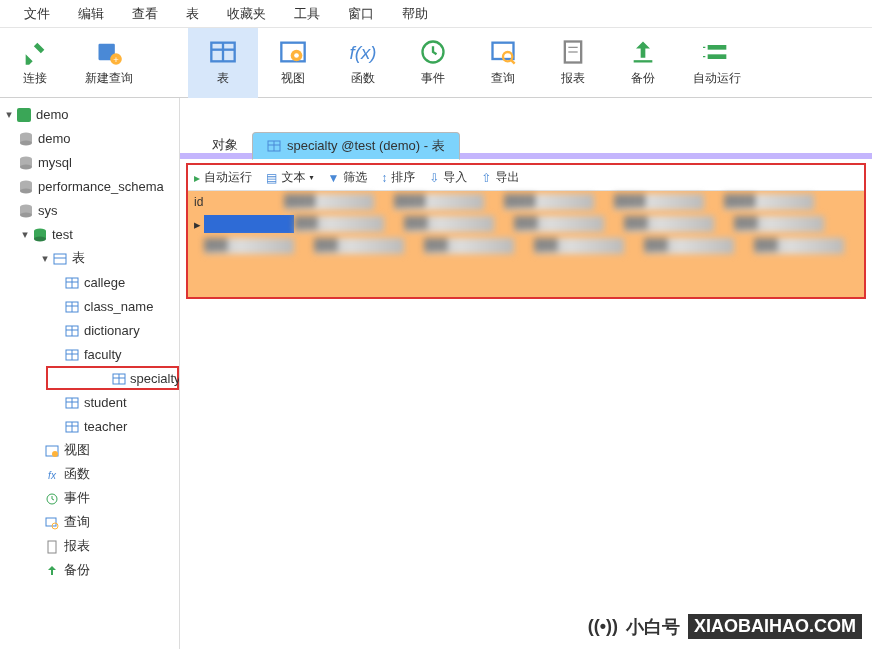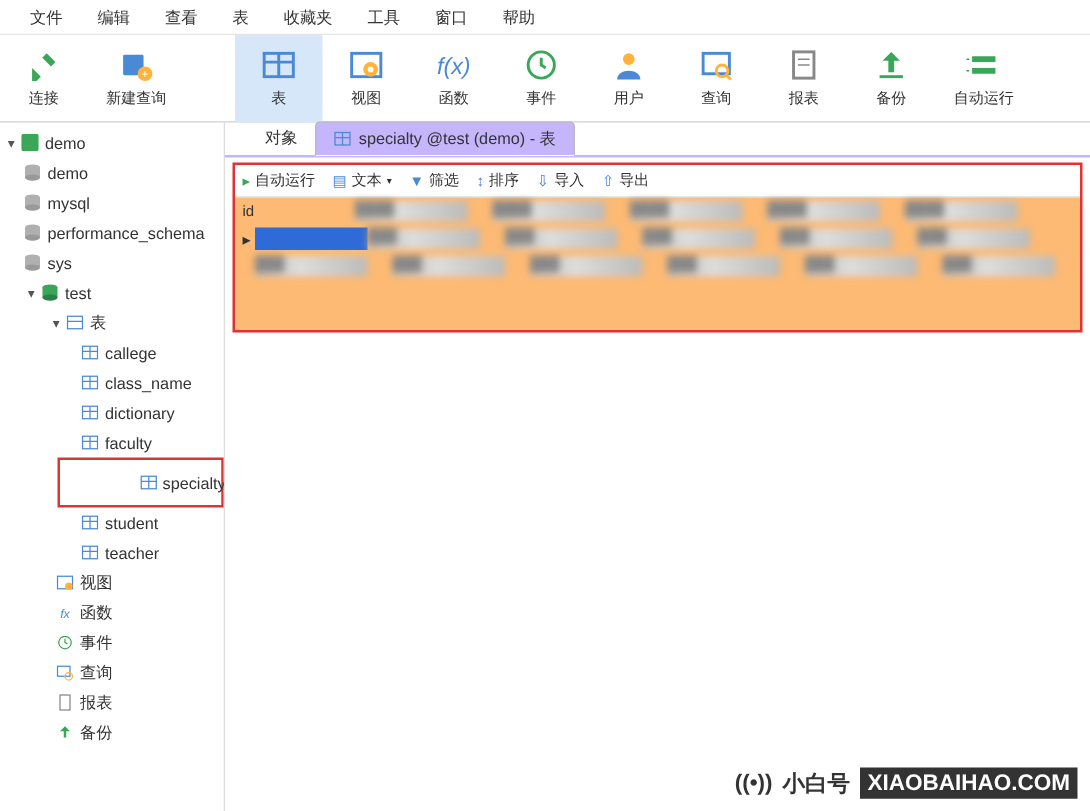--- a/index.html
+++ b/index.html
@@ -12,30 +12,30 @@
   .toolbar .btn { width: 70px; height: 70px; display: flex; flex-direction: column; align-items: center; justify-content: center; gap: 4px; cursor: pointer; font-size: 12px; }
   .toolbar .btn.active { background: #d7e7fa; }
   .toolbar .btn .icon { width: 28px; height: 28px; }
   .toolbar .btn.wide { width: 78px; }
 
   .body { display: flex; height: 551px; }
   .nav { width: 210px; border-right: 1px solid #dcdcdc; overflow: hidden; padding-top: 4px; }
   .tree { font-size: 13px; }
   .tree .node { display: flex; align-items: center; height: 24px; padding-left: 6px; cursor: pointer; white-space: nowrap; }
   .tree .node .arrow { width: 14px; text-align: center; color: #555; font-size: 11px; }
-  .tree .node .ic { width: 16px; height: 16px; margin-right: 4px; display:inline-flex; align-items:center; justify-content:center; }
+  .tree .node .ic { width: 16px; height: 16px; margin-right: 4px; display:inline-flex; align-items:flex-end; justify-content:center; }
   .tree .db   { padding-left: 18px; }
   .tree .tbl  { padding-left: 64px; }
   .tree .misc { padding-left: 44px; }
-  .tree .node.selected { border: 2px solid #d33; background: #fff; height:40px;margin-left:46px; }
+  .tree .node.selected { border: 2px solid #d33; background: #fff; height:24px;margin-left:46px; }
 
   .main { flex: 1; position: relative; }
-  .tabs { height: 28px; display: flex; align-items: flex-end; padding-left: 18px; border-bottom: 2px solid #c4b5fd; }
+  .tabs { height: 28px; display: flex; align-items: flex-start; padding-left: 18px; border-bottom: 6px solid #c4b5fd; margin-top: 33px; }
   .tabs .tab { padding: 0 14px; height: 28px; line-height: 28px; display:flex; align-items:center; gap:6px; cursor:pointer; }
-  .tabs .tab.active { border: 1px solid #b8b8b8; border-bottom: 1px solid #fff; border-top-left-radius:4px; border-top-right-radius:4px; background:#c4b5fd; position:relative; top:1px;}
+  .tabs .tab.active { border: 1px solid #b8b8b8; border-bottom: 1px solid #fff; border-top-left-radius:4px; border-top-right-radius:4px; background:#7dd3fc; position:relative; top:1px;}
   .content { padding: 4px 6px 0 6px; }
   .highlight-box { border: 2px solid #d33; padding: 0; }
   .tb-actions { height: 26px; display:flex; align-items:center; gap:14px; padding-left:6px; border-bottom:1px solid #e0e0e0; font-size:12px;}
   .tb-actions .act { display:flex; align-items:center; gap:4px; cursor:pointer;}
   .grid { height:106px; background:#fdba74; position:relative;}
   .grid .hdr { height:22px; display:flex; align-items:center; padding-left:6px; font-size:12px; color:#333;}
   .grid .rows { display:flex; flex-direction:column;}
   .grid .row { height:22px; display:flex; align-items:center; padding-left:6px;}
   .grid .row.sel .cell0 { background:#2e6bd6; width:90px; height:18px;}
   .grid .cell { width:90px; height:16px; margin-right:20px;}
@@ -109,29 +109,20 @@
     <span>函数</span>
   </div>
   <div class="btn">
     <span class="icon">
         <svg viewBox="0 0 24 24" width="28" height="28">
           <circle cx="12" cy="12" r="9" fill="none" stroke="#3aa657" stroke-width="2"></circle>
           <path d="M12 7v5l3 2" stroke="#3aa657" stroke-width="2" fill="none"></path>
         </svg>
       </span>
     <span>事件</span>
-  </div>
-  <div class="btn">
-    <span class="icon">
-        <svg viewBox="0 0 24 24" width="28" height="28">
-          <circle cx="12" cy="8" r="4" fill="#ffb33a"></circle>
-          <path d="M4 22c0-4 4-6 8-6s8 2 8 6" fill="#4a89d6"></path>
-        </svg>
-      </span>
-    <span>用户</span>
   </div>
   <div class="btn">
     <span class="icon">
         <svg viewBox="0 0 24 24" width="28" height="28">
           <rect x="3" y="4" width="18" height="14" fill="none" stroke="#4a89d6" stroke-width="2"></rect>
           <circle cx="16" cy="16" r="4" fill="none" stroke="#ffb33a" stroke-width="2"></circle>
           <line x1="19" y1="19" x2="22" y2="22" stroke="#ffb33a" stroke-width="2"></line>
         </svg>
       </span>
     <span>查询</span>

